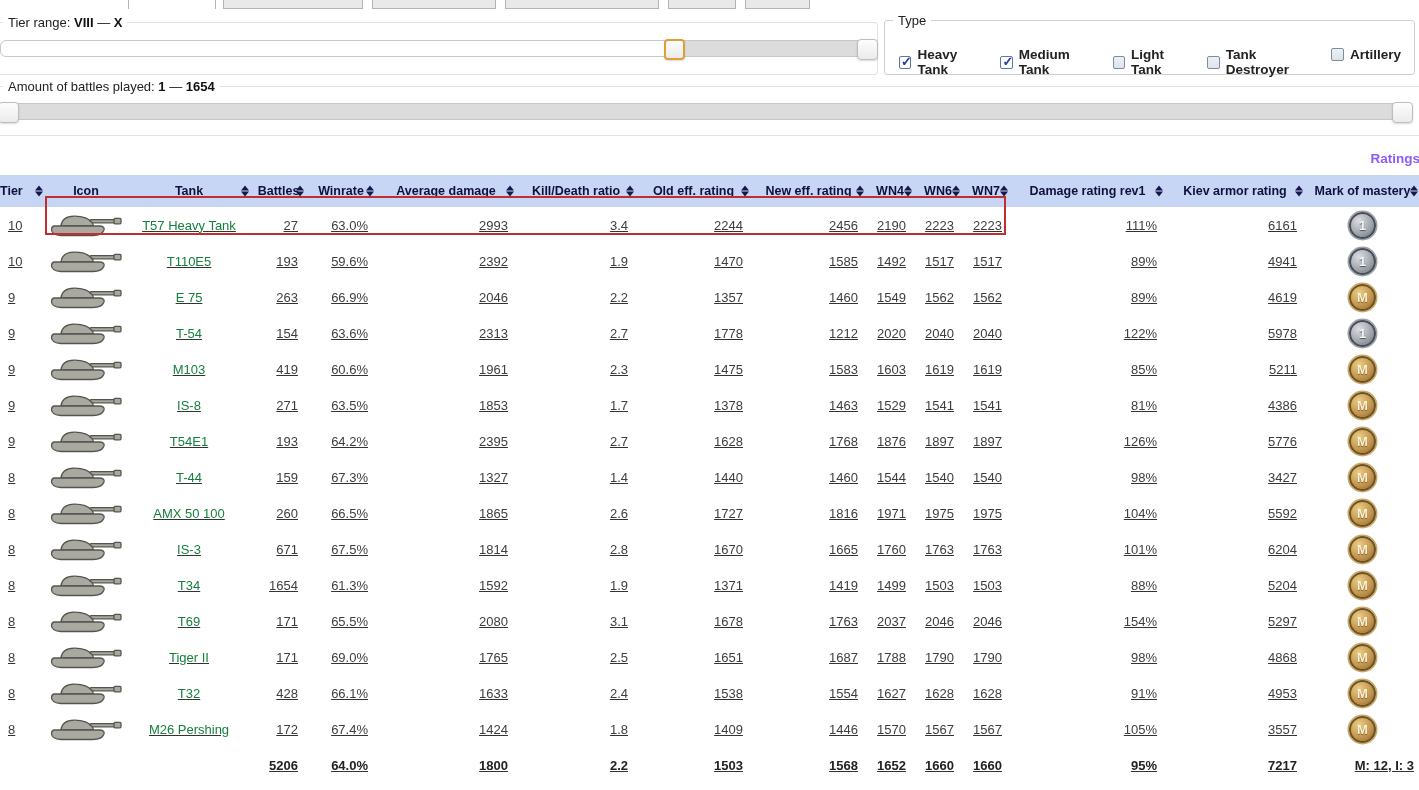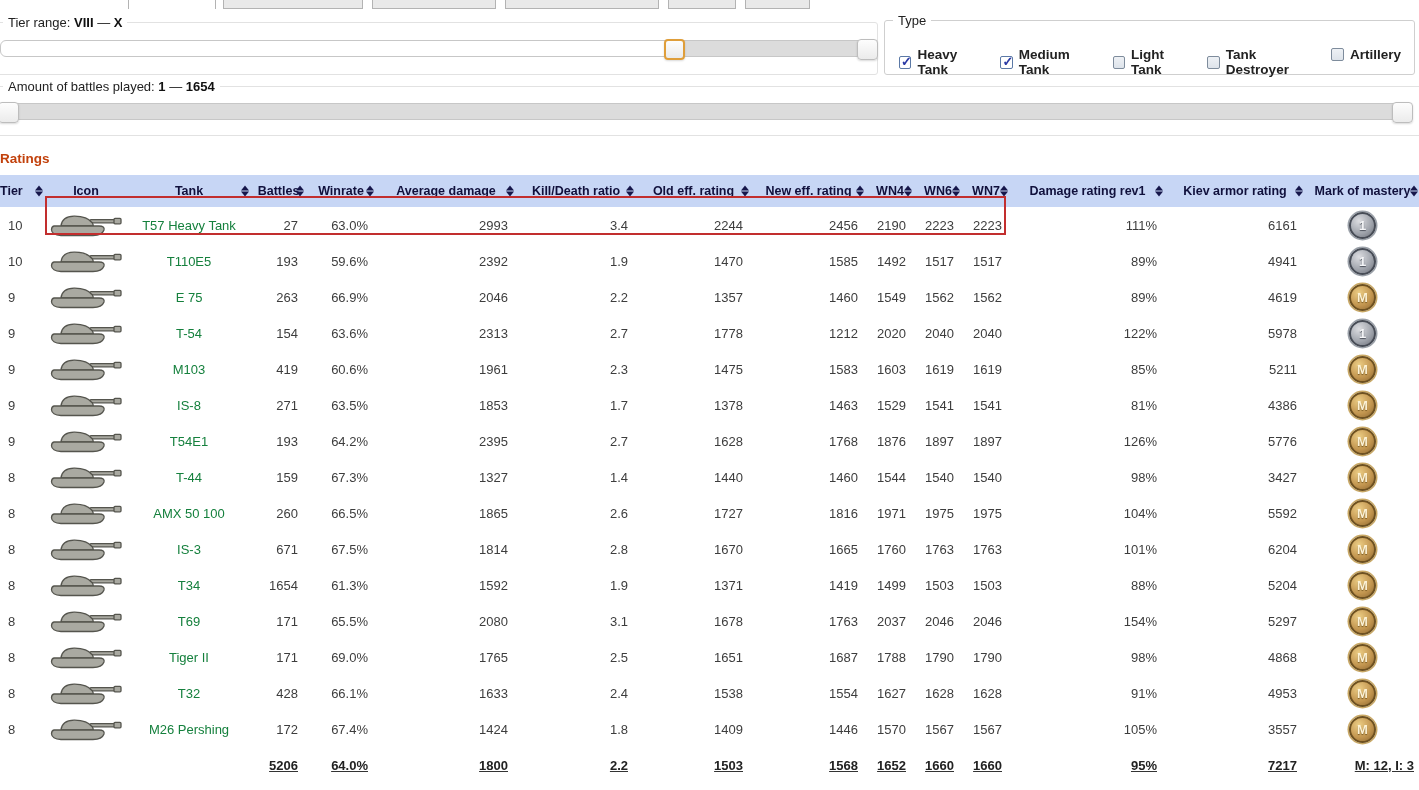--- a/index.html
+++ b/index.html
@@ -30,34 +30,34 @@
   .type-options { position:absolute; left:14px; top:26px; display:flex; align-items:flex-start;font-weight:bold; }
   .type-opt { display:inline-flex; align-items:center; margin-right:13px; cursor:default; }
   .cb { width:13px; height:13px; border:1px solid #7e8c9c; border-radius:2px;
         background:linear-gradient(#eef1f5,#dde3ea); display:inline-block; position:relative; }
   .cb.checked { background:#fff; border-color:#5b79a6; }
   .cb.checked::after { content:"\2713"; position:absolute; left:1px; top:-3px;
         font-size:13px; font-weight:bold; color:#2b3aa5; }
   .opt-label { margin-left:6px; font-size:13.5px; color:#222; }
   
   .ratings { position:absolute; left:0; top:142px; width:1420px; }
-  .ratings-title { height:33px; line-height:33px; text-align:left;
-                   font-weight:bold; font-size:13.5px; color:#c2410c; }
+  .ratings-title { height:33px; line-height:33px; text-align:right;
+                   font-weight:bold; font-size:13.5px; color:#8b5cf6; }
   table { border-collapse:collapse; table-layout:fixed; width:1420px; font-size:13px; }
   thead tr { background:#c7d6f5; height:32px; }
   th { position:relative; font-size:12.5px; font-weight:bold; color:#10103c;
        white-space:nowrap; text-align:center; vertical-align:middle; overflow:visible; }
   th.left { text-align:left; }
   .sort { position:absolute; right:2px; top:50%; transform:translateY(-50%);
           display:inline-flex; flex-direction:column; gap:1px; }
   .sort::before { content:""; width:0; height:0; border-left:4px solid transparent;
           border-right:4px solid transparent; border-bottom:5px solid #16164a; }
   .sort::after  { content:""; width:0; height:0; border-left:4px solid transparent;
           border-right:4px solid transparent; border-top:5px solid #16164a; }
-  tbody tr { height:36px; }
+  tbody tr { height:36px;text-decoration:underline; }
   td { vertical-align:middle; color:#3d3d3d; }
   td.tier { text-align:left; padding-left:8px; }
   td.icon-cell, td.mastery-cell { text-align:center; }
   td.tank { text-align:center; color:#15803d; }
   td.num { text-align:right; padding-right:8px; }
   tfoot tr { height:36px; font-weight:bold;text-decoration:underline; }
   tfoot td { color:#222; }
   td.mastery-total { text-align:right; padding-right:6px; font-weight:bold; white-space:nowrap; }
   
   .highlight-box { position:absolute; left:45px; top:54px; width:961px; height:39px;

